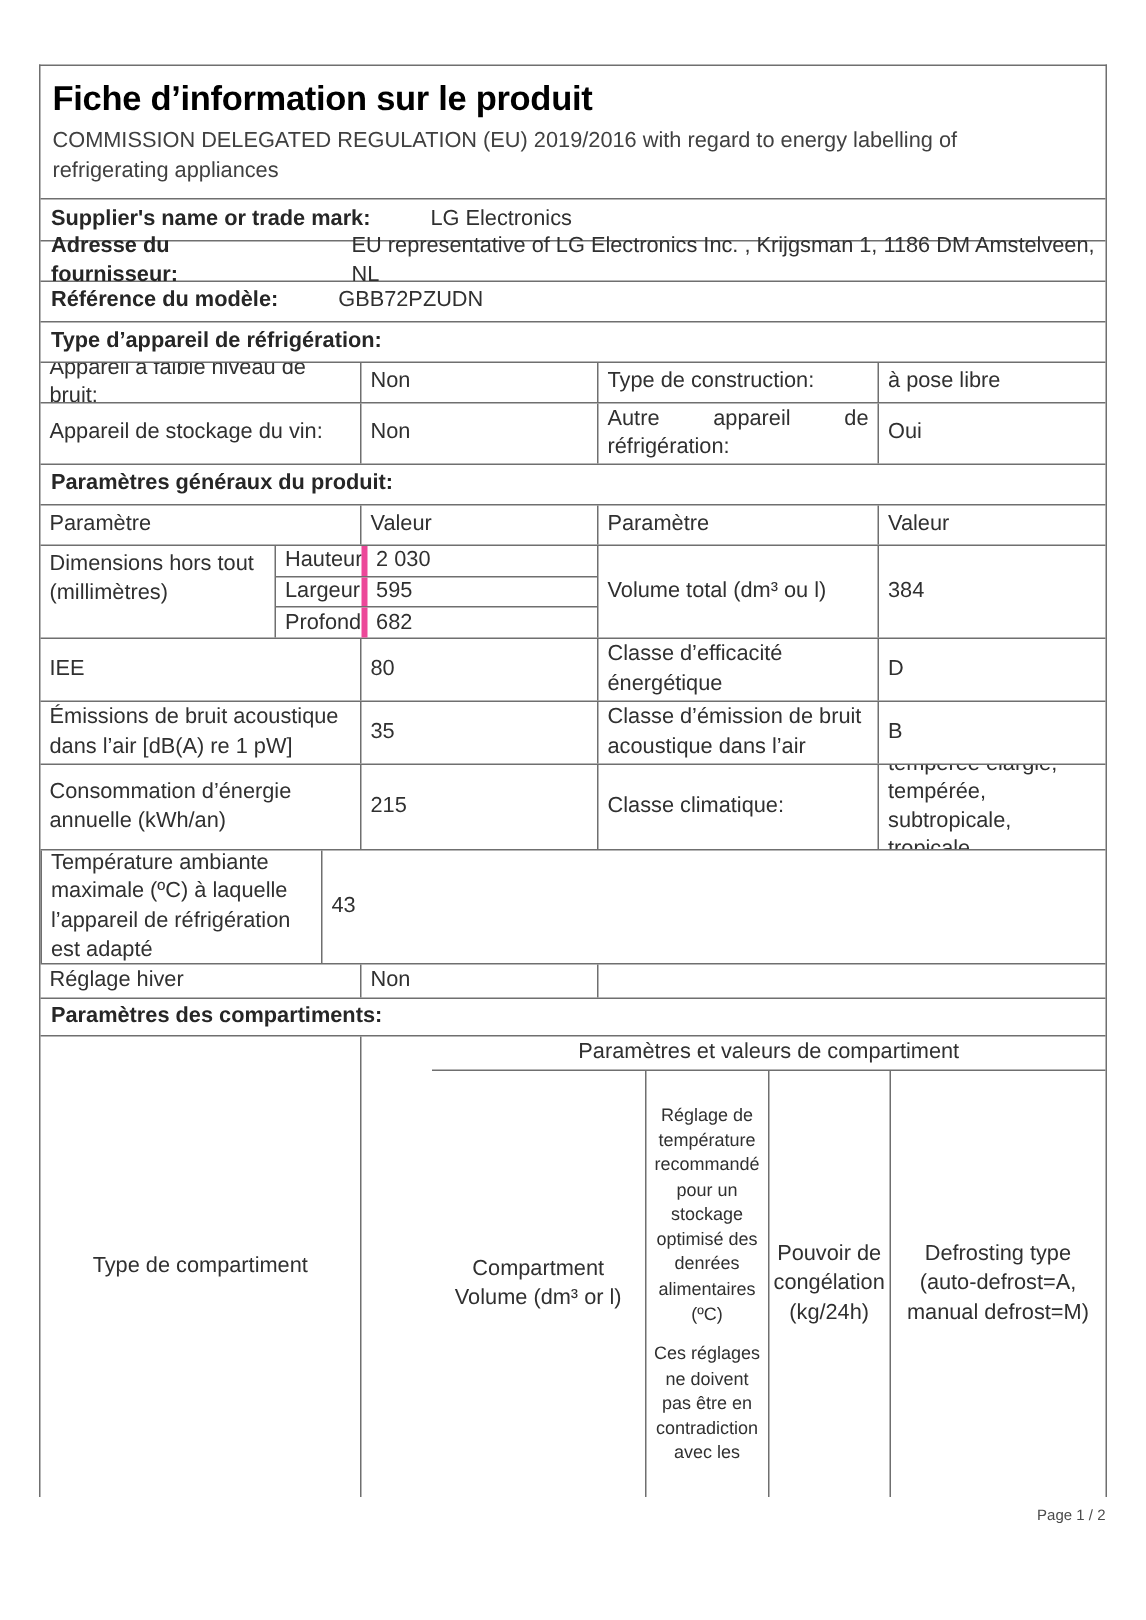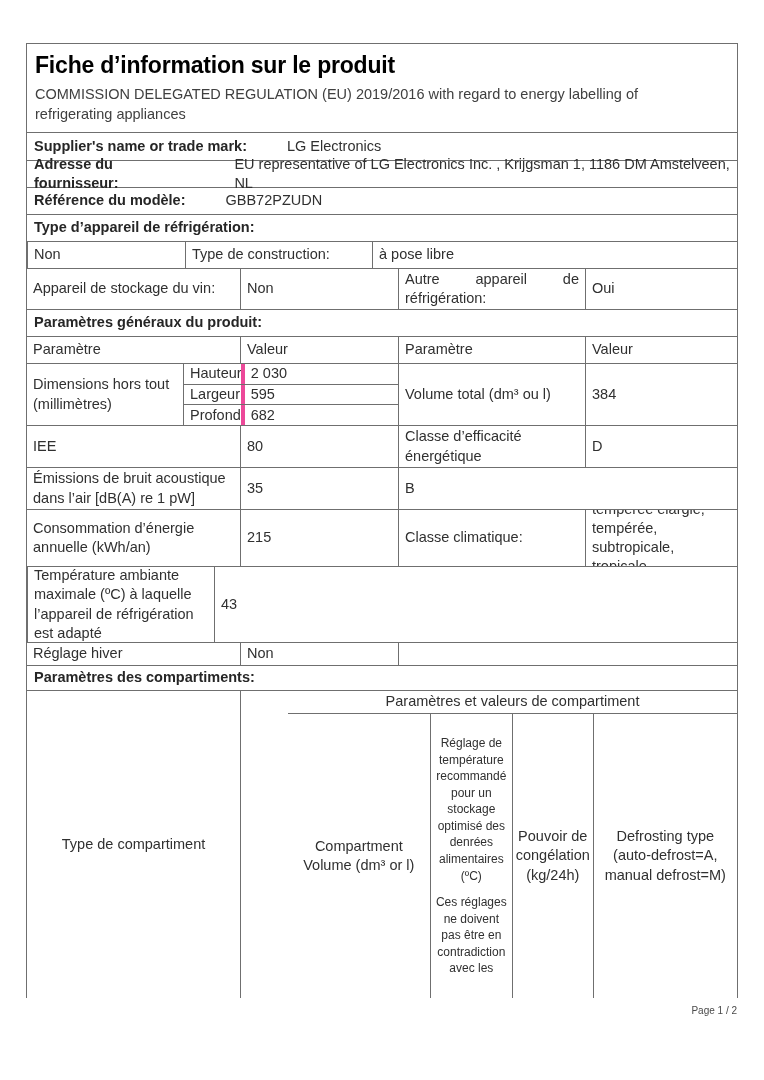--- a/index.html
+++ b/index.html
@@ -42,21 +42,21 @@
   .wspan { width:339px; }
   .justify { text-align:justify; }
   .justify span { width:100%; }
 
   .hbruit { height:27px; } .hstock { height:41px; }
   .hiee { height:42px; } .hemis { height:42px; } .hcons { height:57px; }
   .htemp { height:76px; } .hreg { height:23px; }
 
   
   .hdims { height:62px; }
-  .dims-c1 { width:156px; padding:3px 6px; display:flex; align-items:center; }
+  .dims-c1 { width:156px; padding:3px 6px; display:flex; align-items:flex-start; }
   .dims-mid { width:215px; display:flex; flex-direction:column; border-left:1px solid #6f6f6f; }
   .dims-subrow { flex:1; display:flex; border-bottom:1px solid #6f6f6f; }
   .dims-subrow:last-child { border-bottom:none; }
   .dims-sub { width:57px; padding:0 0 0 6px; display:flex; align-items:center;
               white-space:nowrap; overflow:hidden; }
   .dims-val { width:158px; padding:0 6px; display:flex; align-items:center;
               border-left:4px solid #ec4899; }
 
   
   .compblock { height:307px; }
@@ -103,20 +103,23 @@
   </div>
 
   <div class="row inforow h27">
     <span class="lbl">Référence du modèle:</span>
     <span class="val">GBB72PZUDN</span>
   </div>
 
   <div class="row secheader">Type d’appareil de réfrigération:</div>
 
   <div class="row hbruit">
+    <div class="cell first w1">
+        <span>Appareil à faible niveau de bruit:</span>
+      </div>
     <div class="cell w2">
         <span>Non</span>
       </div>
     <div class="cell w3">
         <span>Type de construction:</span>
       </div>
     <div class="cell w4">
         <span>à pose libre</span>
       </div>
   </div>
@@ -205,20 +208,23 @@
         <span>D</span>
       </div>
   </div>
 
   <div class="row hemis">
     <div class="cell first w1">
         <span>Émissions de bruit acoustique dans l’air [dB(A) re 1 pW]</span>
       </div>
     <div class="cell w2">
         <span>35</span>
+      </div>
+    <div class="cell w3">
+        <span>Classe d’émission de bruit acoustique dans l’air</span>
       </div>
     <div class="cell w4">
         <span>B</span>
       </div>
   </div>
 
   <div class="row hcons">
     <div class="cell first w1">
         <span>Consommation d’énergie annuelle (kWh/an)</span>
       </div>

